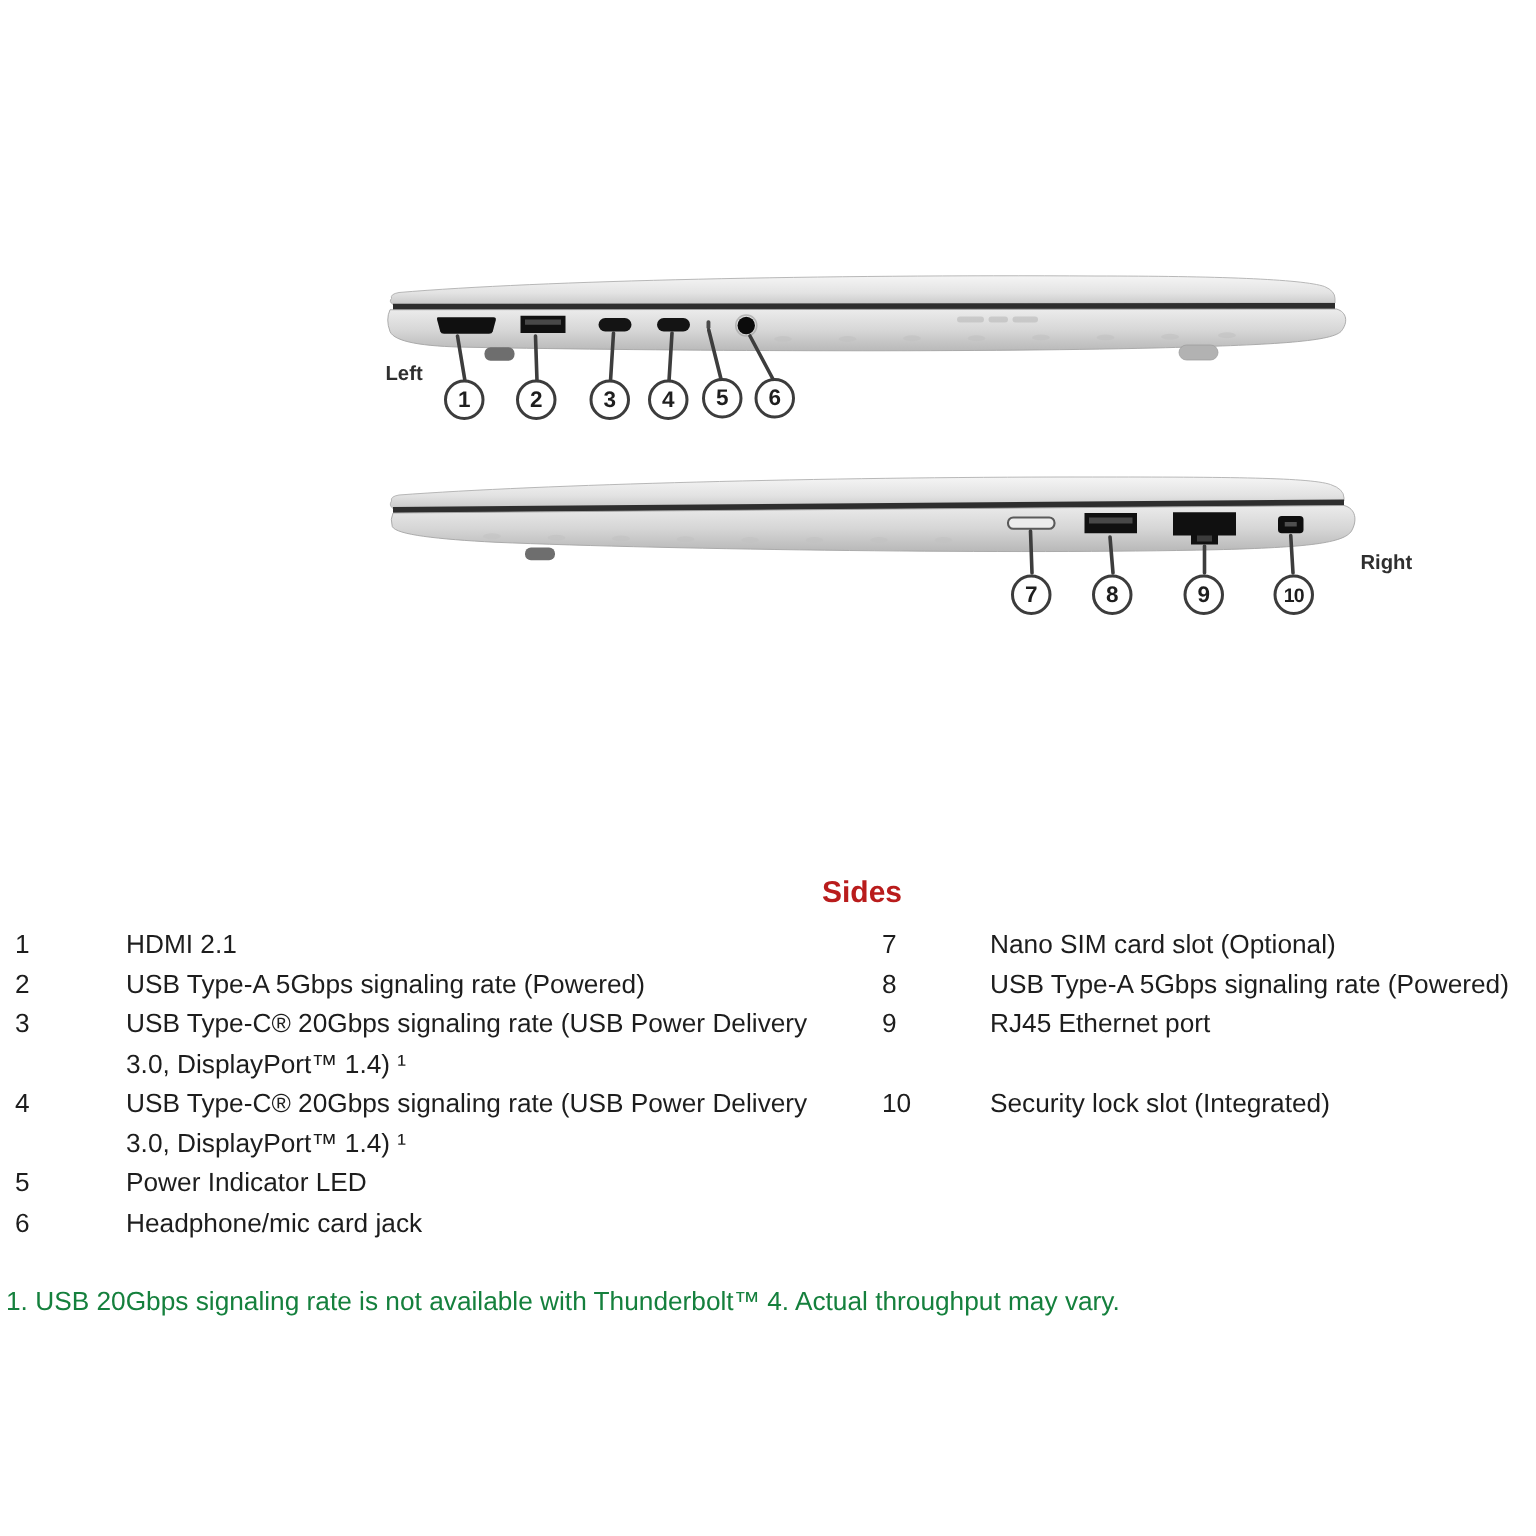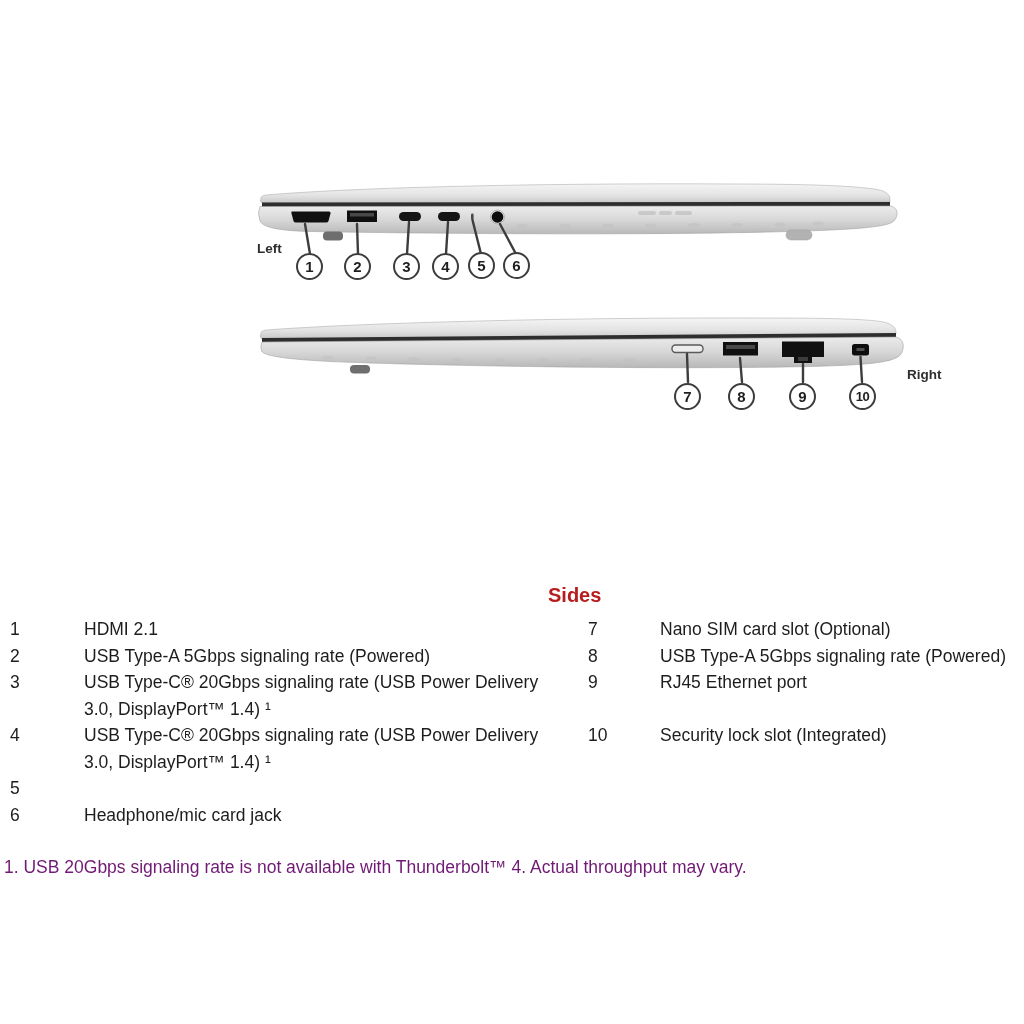--- a/index.html
+++ b/index.html
@@ -69,21 +69,21 @@
   .legend-row .desc { white-space: pre-line; }
   .left-col  .legend-row .desc { width: 486px; }
   .right-col .legend-row .desc { width: 370px; white-space: nowrap; }
   .right-col .legend-row.gap-above { margin-top: 26.5px; }
 
   .footnote {
     position: absolute;
     left: 4px;
     top: 857px;
     font-size: 17.5px;
-    color: #701a75;
+    color: #15803d;
     white-space: nowrap;
   }
 </style>
 </head>
 <body>
 
 <div class="page">
 
   <svg class="laptop-svg" style="left:250px; top:178px;" width="660" height="106" viewBox="0 0 660 106">
     <defs>
@@ -236,20 +236,21 @@
       <span class="desc">USB Type-C® 20Gbps signaling rate (USB Power Delivery
 3.0, DisplayPort™ 1.4) ¹</span>
     </div>
     <div class="legend-row">
       <span class="num">4</span>
       <span class="desc">USB Type-C® 20Gbps signaling rate (USB Power Delivery
 3.0, DisplayPort™ 1.4) ¹</span>
     </div>
     <div class="legend-row">
       <span class="num">5</span>
+      <span class="desc">Power Indicator LED</span>
     </div>
     <div class="legend-row">
       <span class="num">6</span>
       <span class="desc">Headphone/mic card jack</span>
     </div>
   </div>
 
   <div class="legend-col right-col">
     <div class="legend-row">
       <span class="num">7</span>

